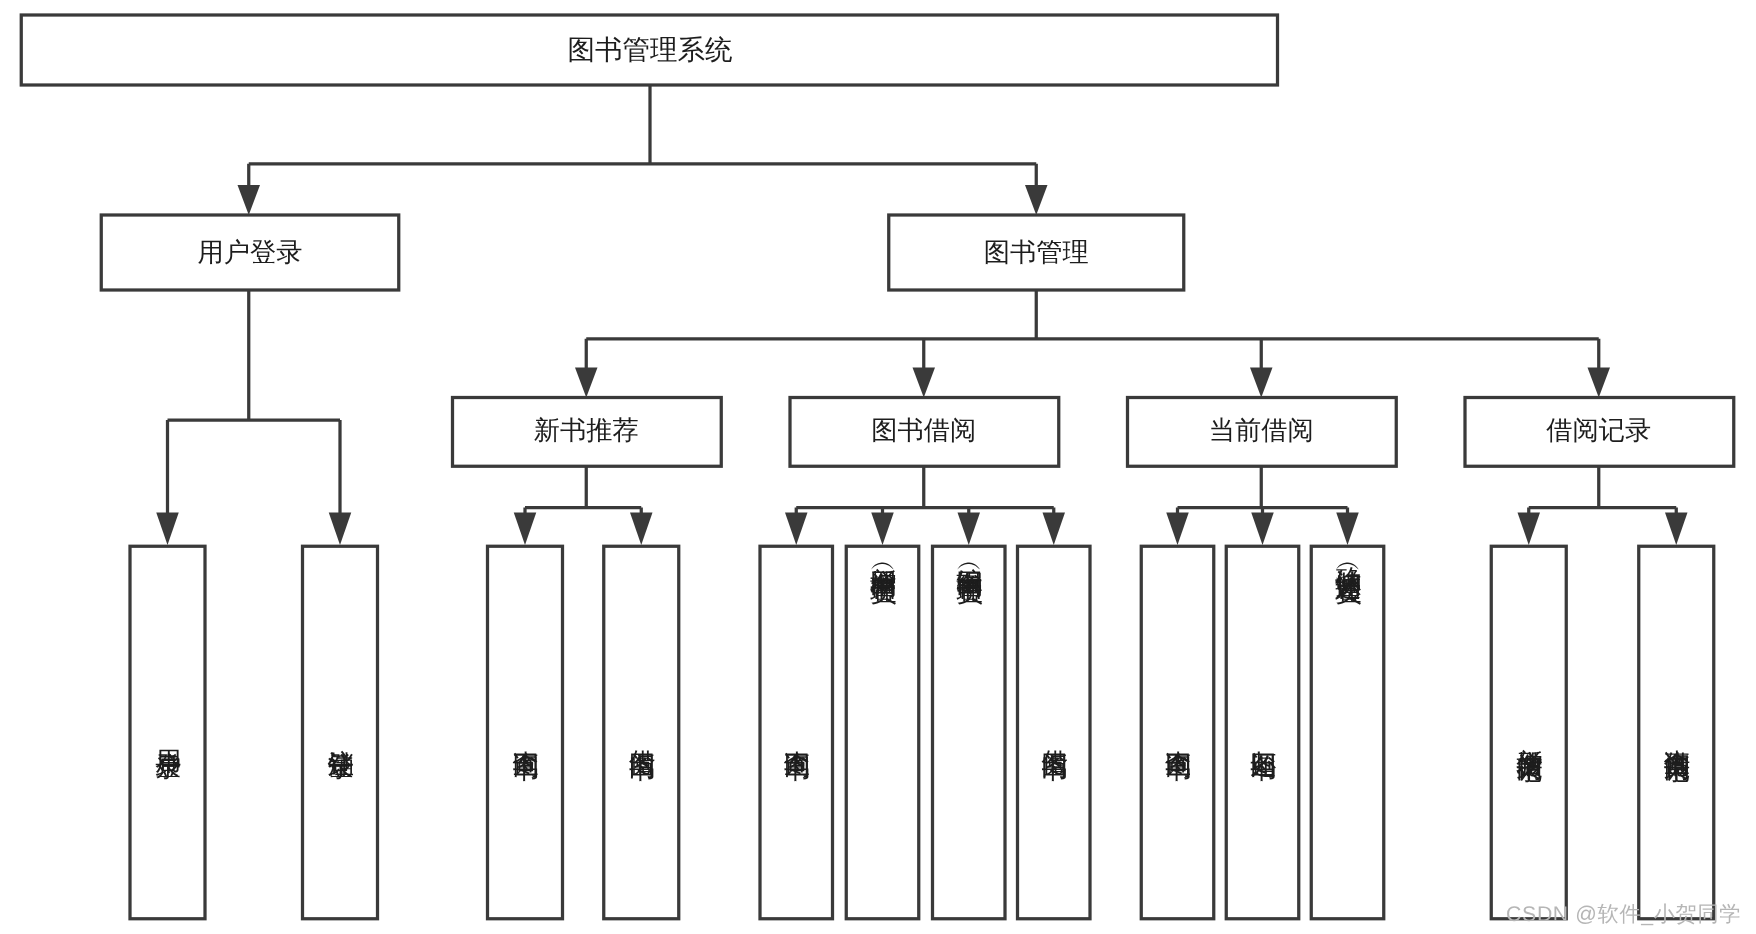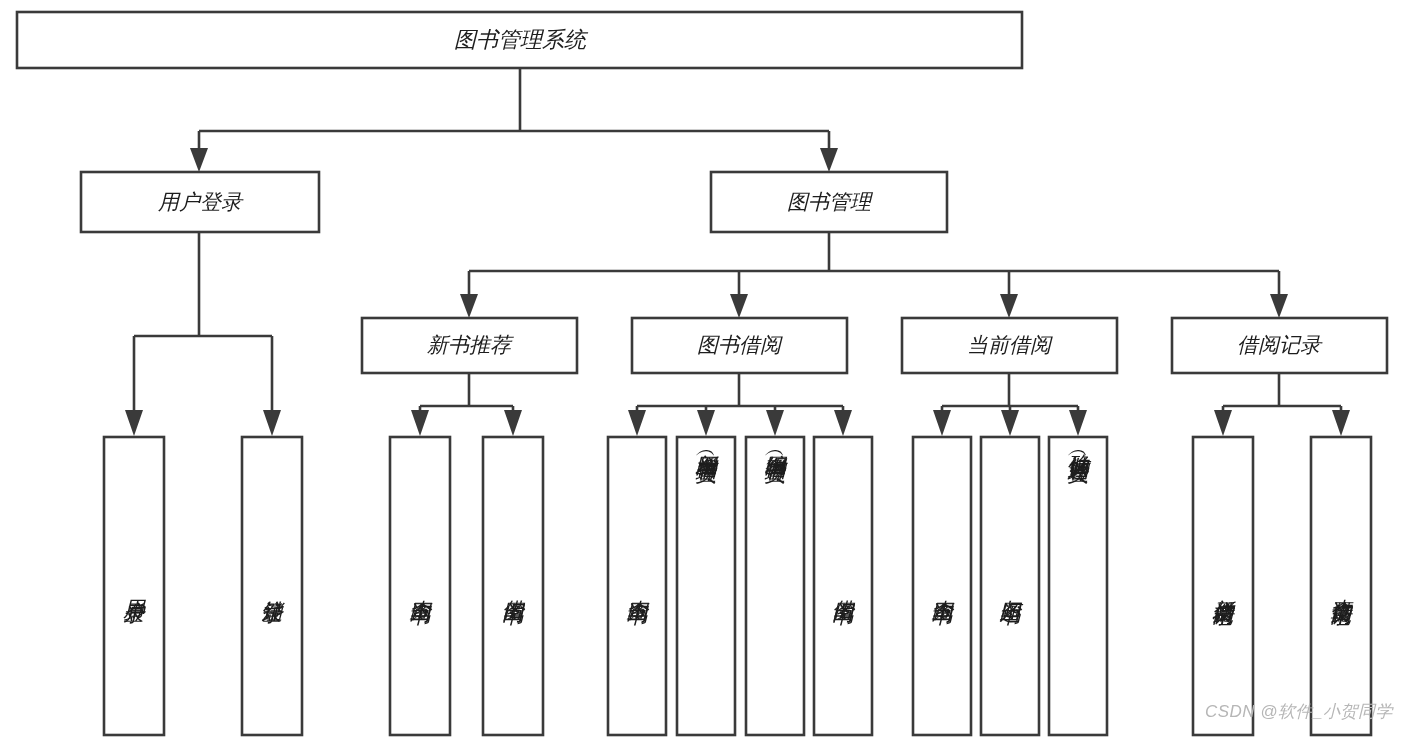--- a/index.html
+++ b/index.html
@@ -11,21 +11,20 @@
     width: 1405px;
     height: 747px;
     font-family: "Liberation Sans", "DejaVu Sans", sans-serif;
     overflow: hidden;
   }
   #diagram-root {
     position: relative;
     width: 1405px;
     height: 747px;
     background: #ffffff;
-    font-style: italic;
   }
   svg#tree-svg {
     position: absolute;
     left: 0;
     top: 0;
     width: 1405px;
     height: 747px;
     display: block;
   }
   .node-box {
@@ -67,21 +66,21 @@
     font-size: 21px;
     line-height: 1.12;
     color: #1d1d1d;
     letter-spacing: 1.5px;
     white-space: nowrap;
     text-align: center;
   }
   .watermark {
     position: absolute;
     right: 12px;
-    bottom: 24px;
+    bottom: 4px;
     font-family: "Liberation Sans", "DejaVu Sans", sans-serif;
     font-size: 17px;
     color: #b6b6b6;
     letter-spacing: 0.5px;
     user-select: none;
     white-space: nowrap;
   }
 </style>
 </head>
 <body>

